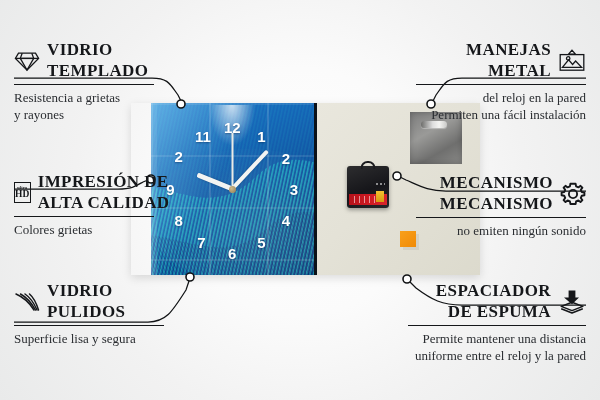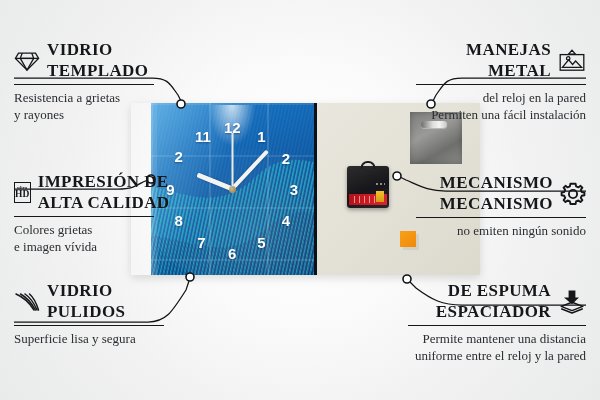--- a/index.html
+++ b/index.html
@@ -318,21 +318,20 @@
         <span class="u">ultra</span>
         <span class="h">HD</span>
       </div>
       <div>
         <div class="title">IMPRESIÓN DE</div>
         <div class="title">ALTA CALIDAD</div>
       </div>
     </div>
     <div class="rule"></div>
     <div class="desc">Colores grietas</div>
-    <div class="desc">e imagen vívida</div>
   </div>
 
   <div class="callout left" style="left:14px; top:281px; width:150px;">
     <div class="head">
       <svg class="ico" width="26" height="22" viewBox="0 0 26 22">
         <g fill="none" stroke="#15171a" stroke-width="1.5" stroke-linecap="round">
           <path d="M2,3 C9,6 15,11 20,19"></path>
           <path d="M6.5,3 C12,6 17,11 21.5,19"></path>
           <path d="M11,3 C15.5,6 19.5,11 23,19"></path>
           <path d="M15.5,3 C19,6 22,11 24.5,19"></path>
@@ -380,22 +379,22 @@
         </g>
       </svg>
     </div>
     <div class="rule"></div>
     <div class="desc">no emiten ningún sonido</div>
   </div>
 
   <div class="callout right" style="right:14px; top:281px; width:178px;">
     <div class="head">
       <div>
+        <div class="title">ESPACIADOR</div>
         <div class="title">DE ESPUMA</div>
-        <div class="title">ESPACIADOR</div>
       </div>
       <svg class="ico" width="28" height="26" viewBox="0 0 28 26">
         <g fill="none" stroke="#15171a" stroke-width="1.5" stroke-linejoin="round">
           <path d="M10.6,1.4 h6.8 v7.0 h3.6 L14,15.2 6.0,8.4 h4.6 z" fill="#15171a" stroke="none"></path>
           <path d="M14,13.2 L24.8,17.4 14,21.6 3.2,17.4 Z"></path>
           <path d="M3.2,19.8 L14,24.0 24.8,19.8"></path>
         </g>
       </svg>
     </div>
     <div class="rule"></div>

